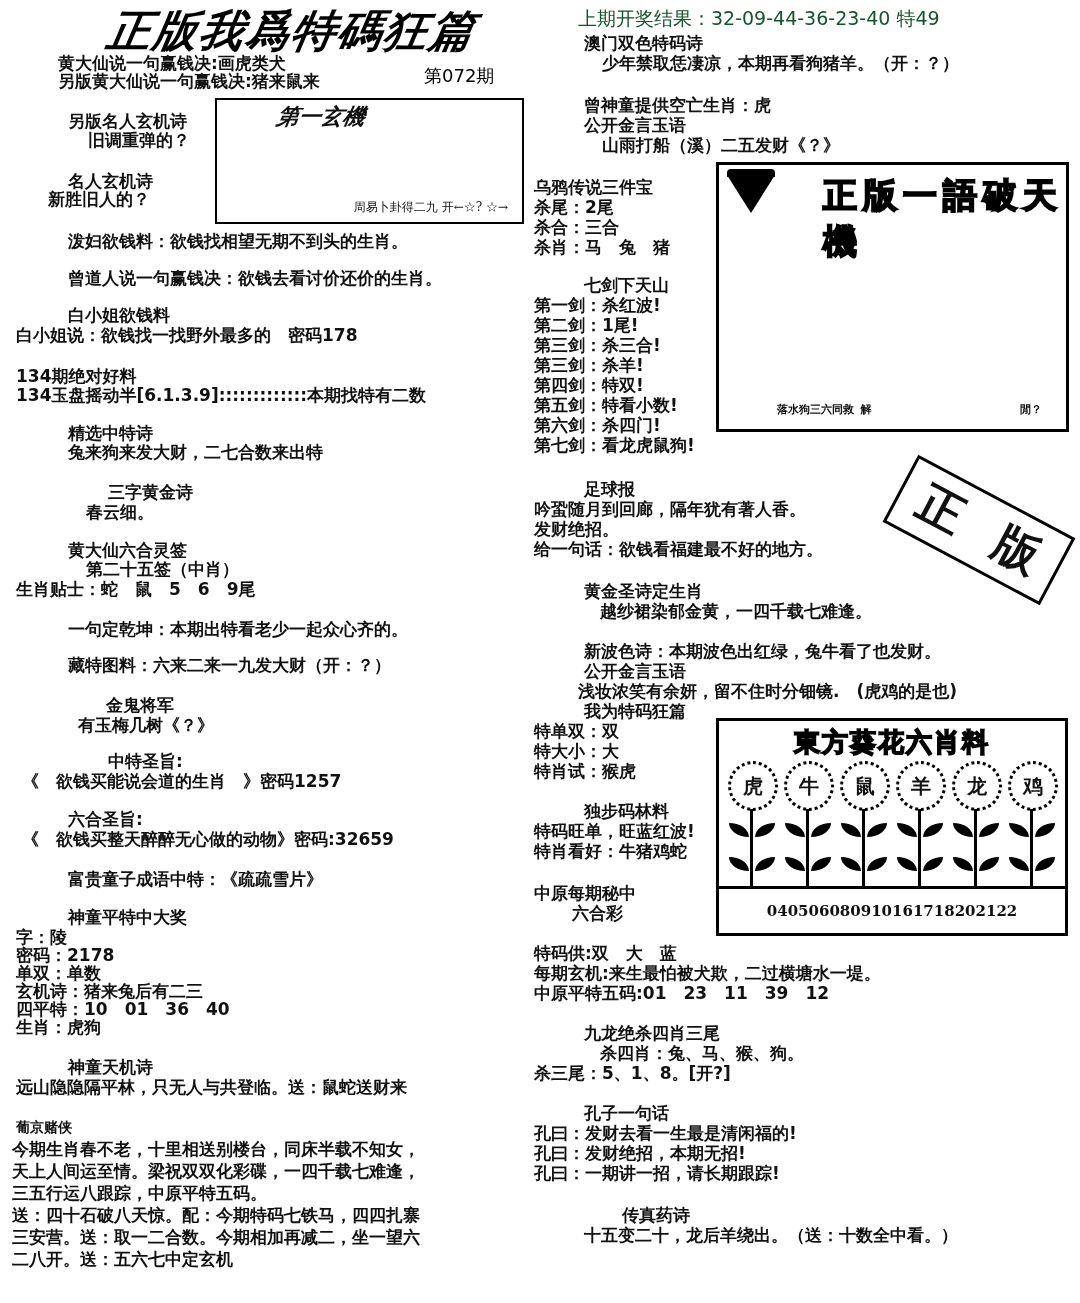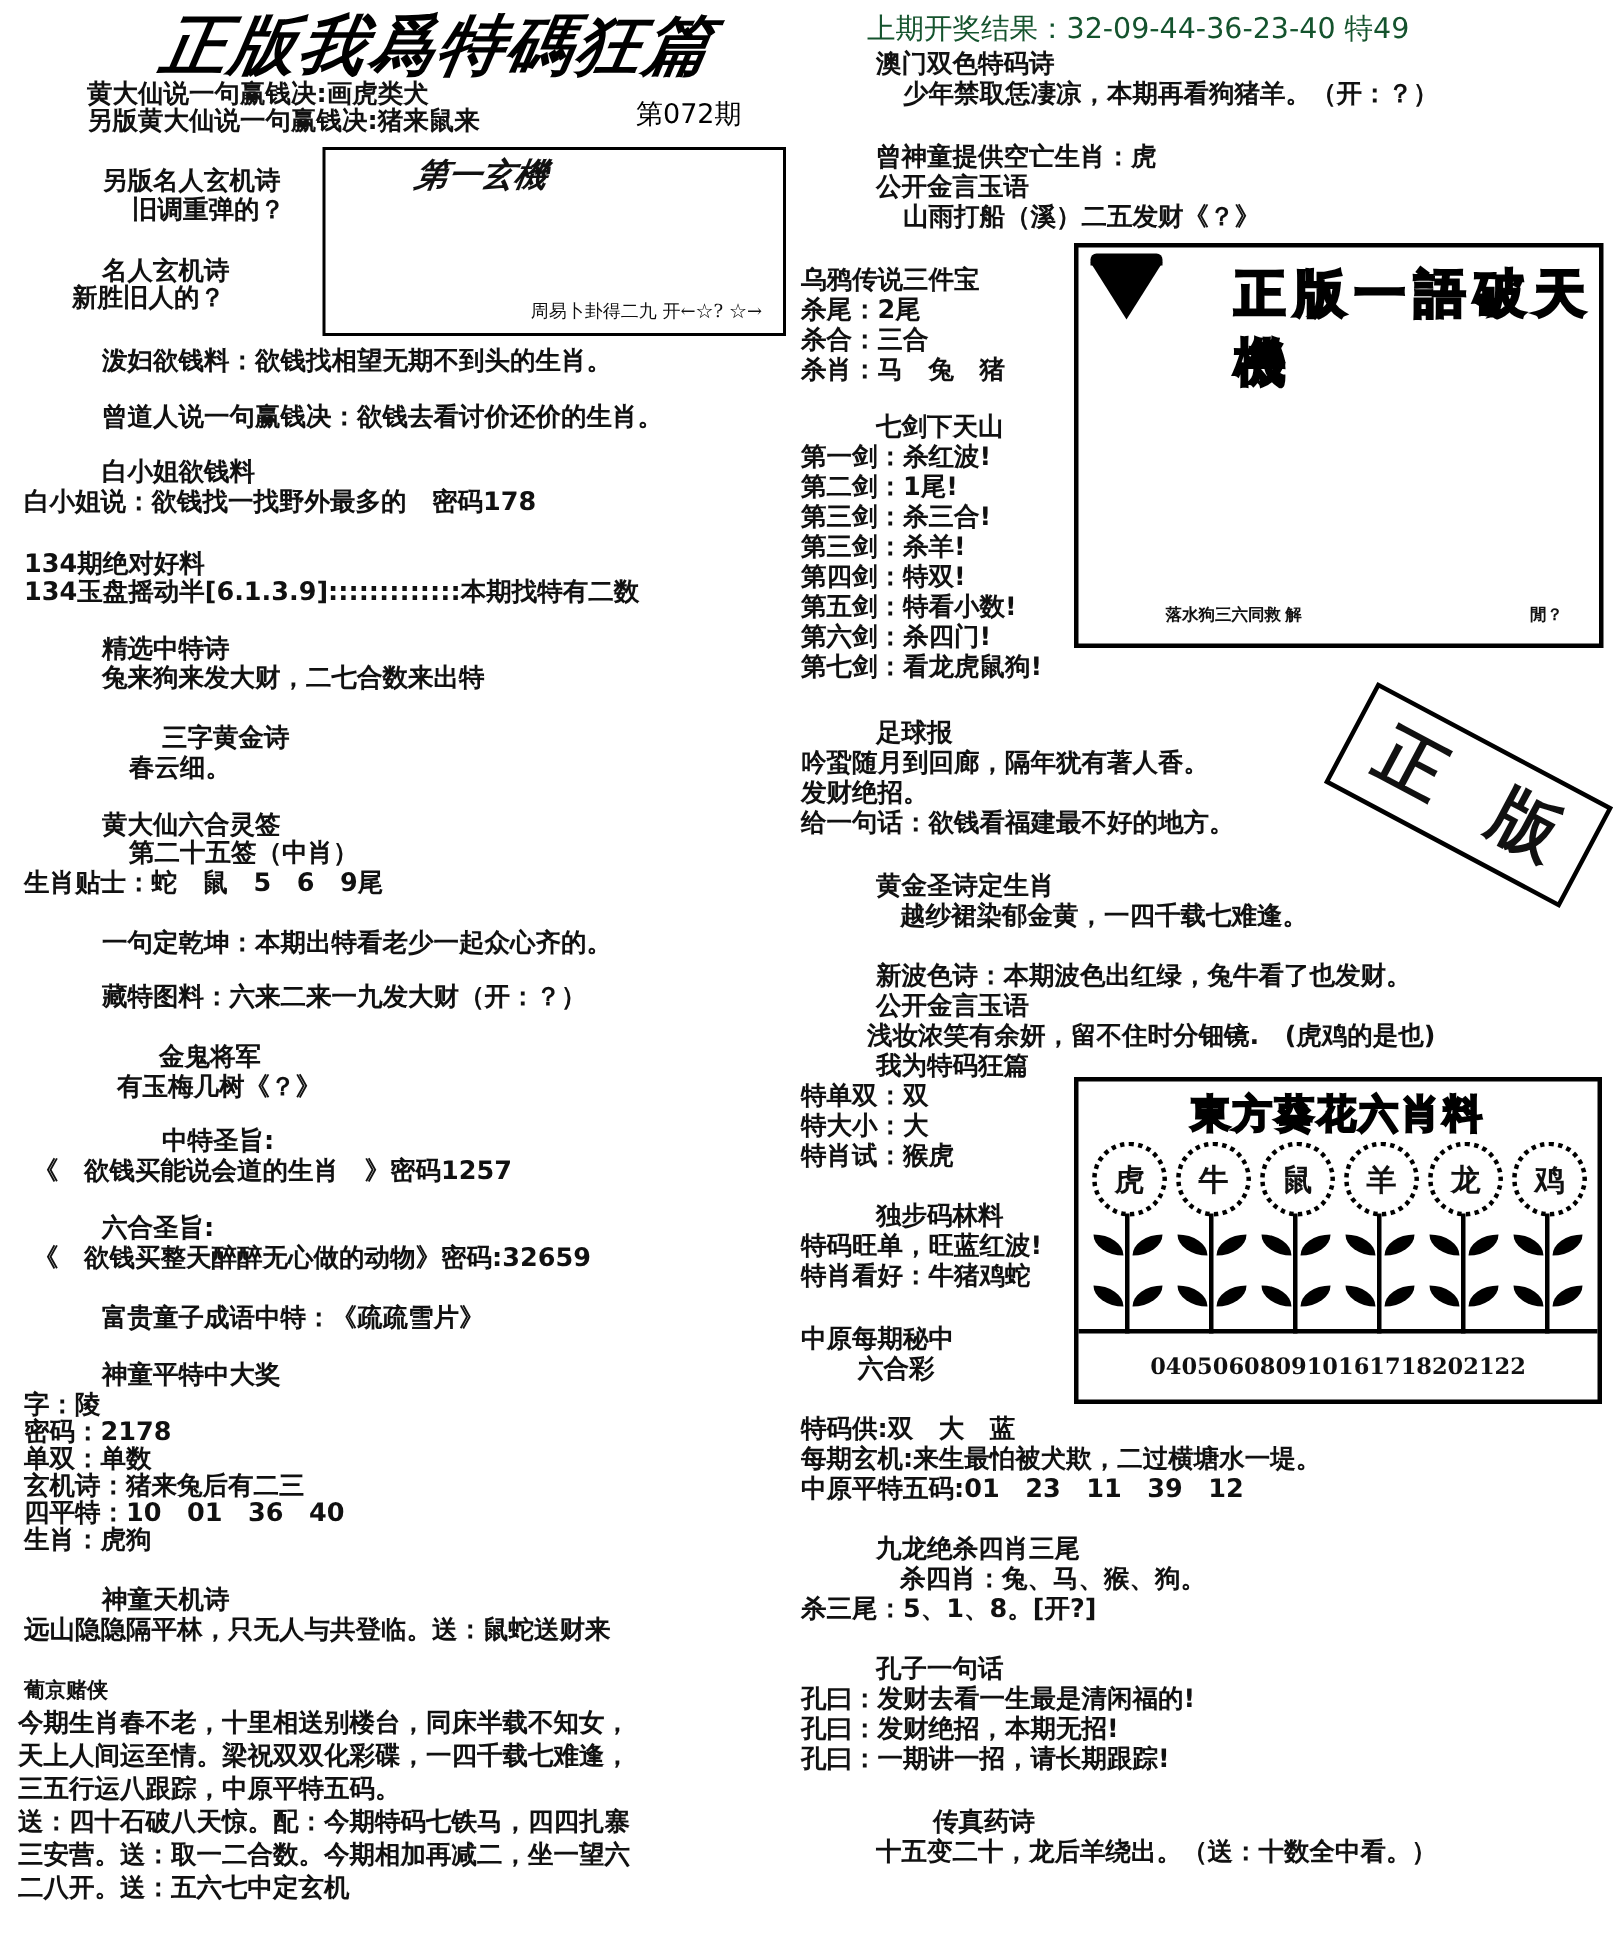--- a/index.html
+++ b/index.html
@@ -9,21 +9,21 @@
   .title { position:absolute; left:108px; top:6px; font-size:44px; line-height:50px; font-weight:bold; font-style:italic; letter-spacing:2px; transform:skewX(-10deg); color:#000; }
   .issue { position:absolute; left:424px; top:64px; font-size:18px; color:#000; }
   .result { position:absolute; left:578px; top:6px; font-size:19px; color:#14532d; white-space:pre; }
   .box { position:absolute; border:2px solid #000; background:#fff; }
   .box1-title { position:absolute; left:60px; top:2px; font-size:22px; font-weight:bold; font-style:italic; transform:skewX(-10deg); }
   .box1-foot { position:absolute; right:14px; bottom:6px; font-size:12px; font-family:"DejaVu Serif",serif; }
   .box2-title { position:absolute; left:56px; top:8px; font-size:34px; font-weight:bold; color:#fff;
                 -webkit-text-stroke:2px #000; letter-spacing:6px; font-family:"DejaVu Serif",serif;margin-left:48px; }
   .diamond { position:absolute; left:8px; top:10px; width:0; height:0; border-left:24px solid transparent; border-right:24px solid transparent; border-top:38px solid #000; }
   .diamond-top { position:absolute; left:8px; top:4px; width:48px; height:8px; background:#000; border-radius:4px 4px 0 0; }
-  .box2-foot-l { position:absolute; left:58px; bottom:12px; font-size:11px; font-family:Liberation Serif, serif; font-weight:bold;text-align:right; }
+  .box2-foot-l { position:absolute; left:58px; bottom:12px; font-size:11px; font-family:Liberation Mono, monospace; font-weight:bold;text-align:right; }
   .box2-foot-r { position:absolute; right:24px; bottom:12px; font-size:11px; font-family:"DejaVu Serif",serif; font-weight:bold; }
   .stamp { position:absolute; left:890px; top:492px; width:172px; height:70px; border:3px solid #000; transform:rotate(28deg);
            display:flex; align-items:center; justify-content:space-around; font-size:46px; font-weight:bold; }
   .box3 { position:absolute; left:716px; top:718px; width:346px; height:212px; border:3px solid #000; background:#fff; }
   .box3-title { position:absolute; left:0; right:0; top:4px; text-align:center; font-size:26px; font-weight:bold; color:#fff; -webkit-text-stroke:1.6px #000; letter-spacing:2px; }
   .flowers { position:absolute; left:6px; right:6px; top:40px; height:128px; display:flex; justify-content:space-between; }
   .flower { width:54px; height:128px; position:relative; }
   .head { position:absolute; left:3px; top:0; width:44px; height:44px; border-radius:50%; border:3px dotted #000; display:flex; align-items:center; justify-content:center; font-size:20px; font-weight:bold; background:#fff; }
   .stem { position:absolute; left:25px; top:48px; width:3px; height:80px; background:#000; }
   .leaf { position:absolute; width:20px; height:14px; background:#000; border-radius:0 100% 0 100%; }

